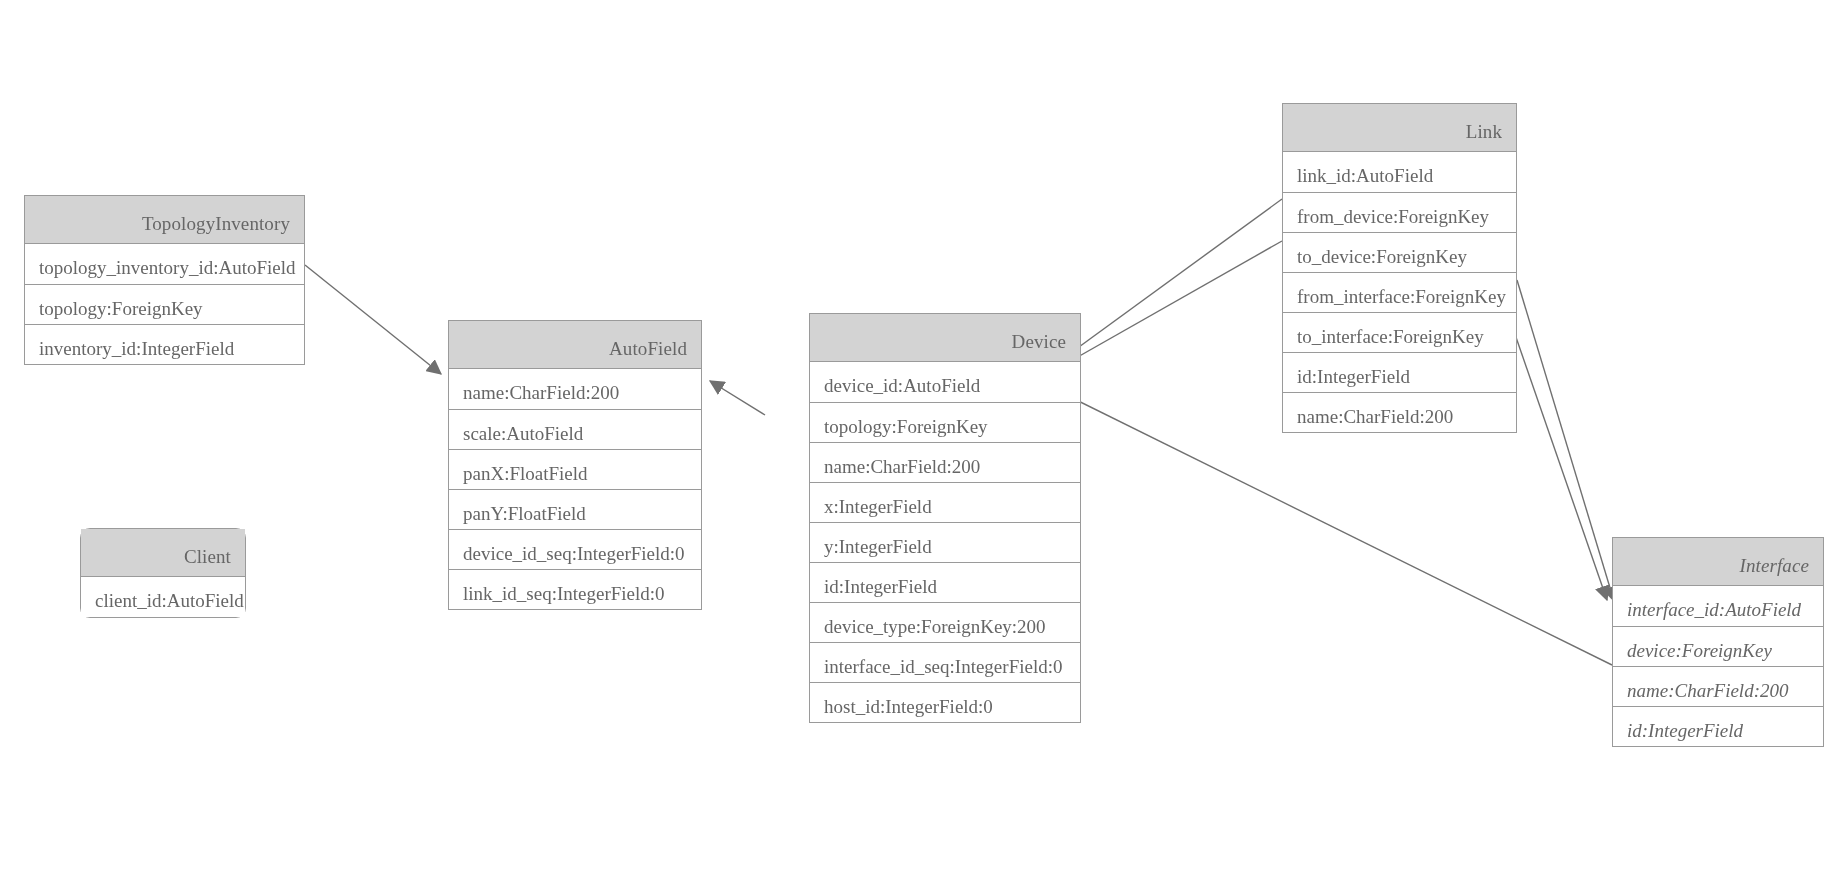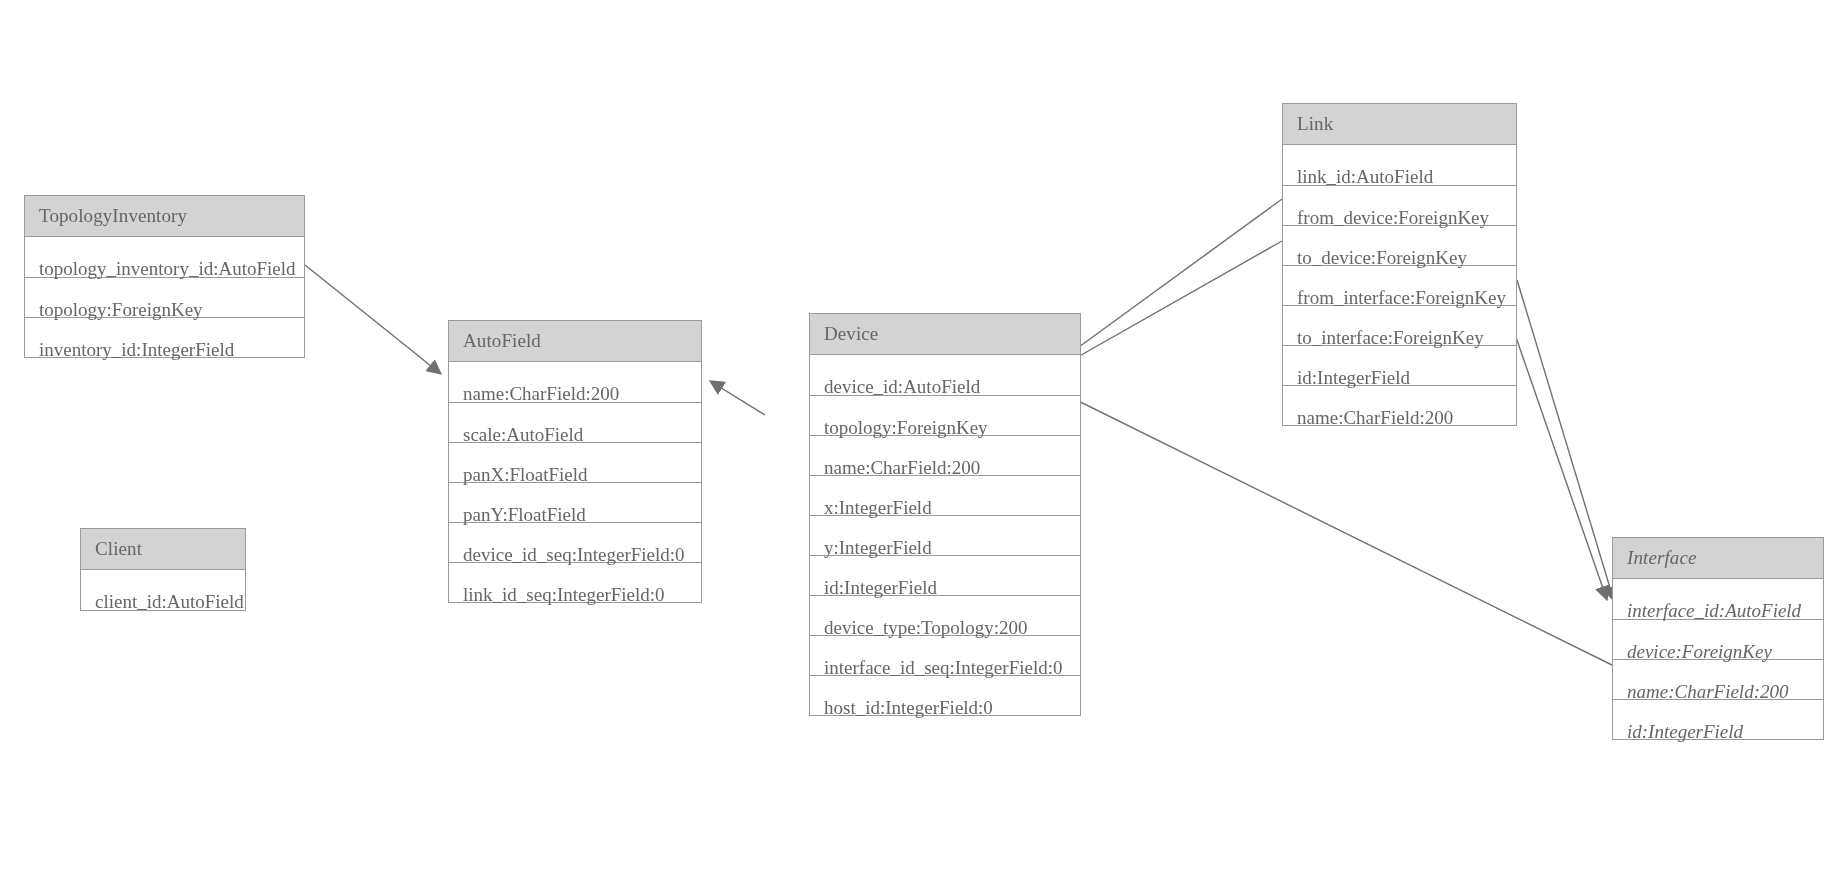--- a/index.html
+++ b/index.html
@@ -19,34 +19,35 @@
     background:#ffffff;
     z-index:2;
   }
   .entity-header{
     box-sizing:border-box;
     background:#d3d3d3;
     border-bottom:1px solid #9a9a9a;
     color:#666666;
     font-size:19px;
     line-height:40px;
-    height:41px;
-    padding:0 14px;
+    height:48px;
+    padding:8px 14px;
     white-space:nowrap;
     letter-spacing:.1px;
+    text-align:right;
   }
   .entity-rows{display:block;}
   .entity-row{
     box-sizing:border-box;
     border-top:1px solid #9a9a9a;
     color:#666666;
     font-size:19px;
     line-height:39px;
     height:40px;
-    padding:12px 14px;
+    padding:4px 14px;
     white-space:nowrap;
     background:#ffffff;
   }
   .entity-row:first-child{border-top:none;}
 </style>
 </head>
 <body>
 
 <div id="canvas">
 
@@ -94,26 +95,26 @@
       </div>
       <div class="entity" style="left: 765px; top: 313px; width: 272px; margin-left: 44px;">
         <div class="entity-header">Device</div>
         <div class="entity-rows">
           <div class="entity-row">device_id:AutoField</div>
           <div class="entity-row">topology:ForeignKey</div>
           <div class="entity-row">name:CharField:200</div>
           <div class="entity-row">x:IntegerField</div>
           <div class="entity-row">y:IntegerField</div>
           <div class="entity-row">id:IntegerField</div>
-          <div class="entity-row">device_type:Topology:200</div>
+          <div class="entity-row">device_type:ForeignKey:200</div>
           <div class="entity-row">interface_id_seq:IntegerField:0</div>
           <div class="entity-row">host_id:IntegerField:0</div>
         </div>
       </div>
-      <div class="entity" style="left: 80px; top: 528px; width: 166px;">
+      <div class="entity" style="left: 80px; top: 528px; width: 166px; border-radius: 10px;">
         <div class="entity-header">Client</div>
         <div class="entity-rows">
           <div class="entity-row">client_id:AutoField</div>
         </div>
       </div>
       <div class="entity" style="left: 1282px; top: 103px; width: 235px;">
         <div class="entity-header">Link</div>
         <div class="entity-rows">
           <div class="entity-row">link_id:AutoField</div>
           <div class="entity-row">from_device:ForeignKey</div>

